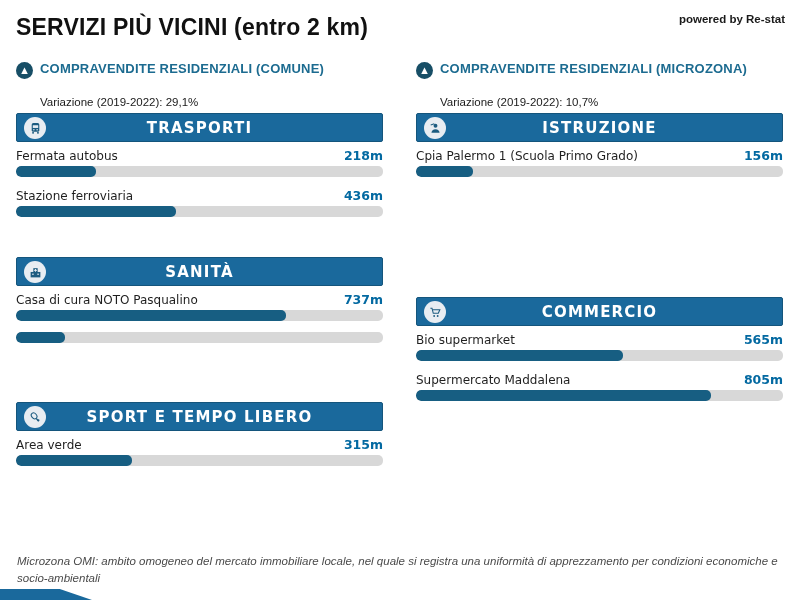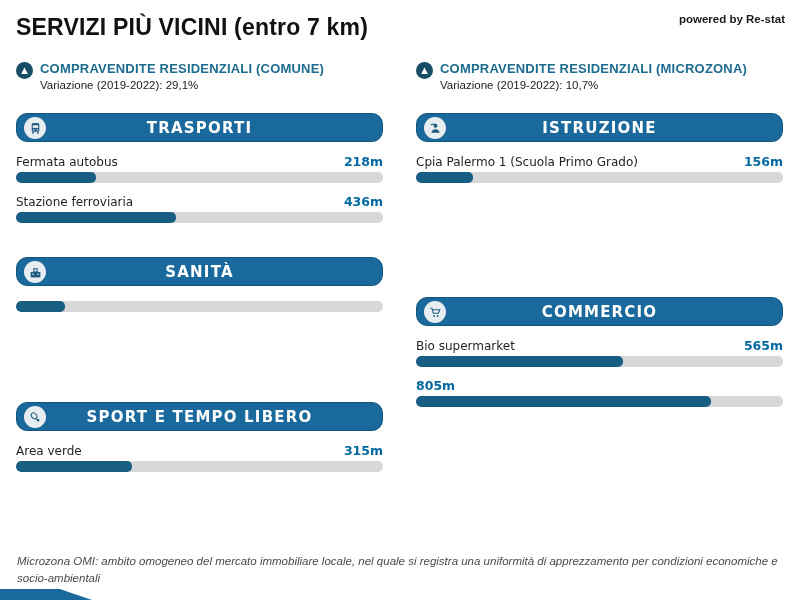--- a/index.html
+++ b/index.html
@@ -41,45 +41,45 @@
     flex:0 0 17px;margin-top:1px;
   }
   .kpi-text{margin-left:7px;}
   .kpi-title{
     font-family:"Liberation Sans",sans-serif;
     font-size:13px;font-weight:bold;color:var(--section-title);
     letter-spacing:.2px;
   }
   .kpi-sub{
     font-family:"Liberation Sans",sans-serif;
-    font-size:11.5px;color:#1a1a1a;margin-top:3px;
+    font-size:11.5px;color:#1a1a1a;margin-top:20px;
   }
 
   .card{position:absolute;width:367px;}
   .card.c0{left:16px;top:113px;}
   .card.c1{left:416px;top:113px;}
   .card.c2{left:16px;top:257px;}
   .card.c3{left:416px;top:257px;margin-top:40px;}
   .card.c4{left:16px;top:402px;}
 
   .card-header{
-    position:relative;height:29px;border-radius:11px;
+    position:relative;height:29px;border-radius:2px;
     background:var(--accent);border:1px solid #14557c;
     display:flex;align-items:center;justify-content:center;
   }
   .icon-circle{
     position:absolute;left:7px;top:3px;width:22px;height:22px;border-radius:50%;
     background:var(--icon-circle);color:var(--icon-glyph);
     display:flex;align-items:center;justify-content:center;
   }
   .card-title{
     color:#fff;font-size:15px;font-weight:bold;letter-spacing:1.2px;
   }
 
-  .rows{padding-top:12px;text-align:right;}
+  .rows{padding-top:6px;text-align:right;}
   .row{margin-bottom:11px;}
   .row-line{display:flex;justify-content:space-between;align-items:baseline;height:15px;}
   .row-label{font-size:12px;color:#1f1f1f;}
   .row-value{font-size:12.5px;font-weight:bold;color:#0369a1;}
   .track{
     margin-top:3px;height:11px;border-radius:5px;background:var(--bar-track);
     overflow:hidden;
   }
   .fill{height:100%;border-radius:5px;background:var(--bar-fill);width:0;}
 
@@ -93,21 +93,21 @@
     background:var(--accent);
     clip-path:polygon(0 0,65% 0,100% 100%,0 100%);
   }
   svg{display:block;}
 </style>
 </head>
 <body>
 
 <div class="page">
 
-  <div class="page-title">SERVIZI PIÙ VICINI (entro 7 km)</div>
+  <div class="page-title">SERVIZI PIÙ VICINI (entro 2 km)</div>
   <div class="powered">powered by Re-stat</div>
 
   <div class="kpi left">
     <div class="kpi-badge">▲</div>
     <div class="kpi-text">
       <div class="kpi-title">COMPRAVENDITE RESIDENZIALI (COMUNE)</div>
       <div class="kpi-sub">Variazione (2019-2022): 29,1%</div>
     </div>
   </div>
   <div class="kpi right">
@@ -187,20 +187,29 @@
           <rect x="11" y="5.5" width="2" height="5" fill="#e8edf2"></rect>
           <rect x="9.5" y="7" width="5" height="2" fill="#e8edf2"></rect>
           <rect x="6" y="14" width="2.5" height="2.5" fill="#e8edf2"></rect>
           <rect x="15.5" y="14" width="2.5" height="2.5" fill="#e8edf2"></rect>
         </svg>
       </span>
       <span class="card-title">SANITÀ</span>
     </div>
     <div class="rows">
       <div class="row">
+        <div class="row-line">
+          <span class="row-label">Casa di cura NOTO Pasqualino</span>
+          <span class="row-value">737m</span>
+        </div>
+        <div class="track">
+          <div class="fill" style="width: 73.7%;"></div>
+        </div>
+      </div>
+      <div class="row">
         <div class="track">
           <div class="fill" style="width: 13.3%;"></div>
         </div>
       </div>
     </div>
   </div>
 
   <div class="card c3">
     <div class="card-header">
       <span class="icon-circle">
@@ -217,20 +226,21 @@
         <div class="row-line">
           <span class="row-label">Bio supermarket</span>
           <span class="row-value">565m</span>
         </div>
         <div class="track">
           <div class="fill" style="width: 56.5%;"></div>
         </div>
       </div>
       <div class="row">
         <div class="row-line">
+          <span class="row-label">Supermercato Maddalena</span>
           <span class="row-value">805m</span>
         </div>
         <div class="track">
           <div class="fill" style="width: 80.5%;"></div>
         </div>
       </div>
     </div>
   </div>
 
   <div class="card c4">

